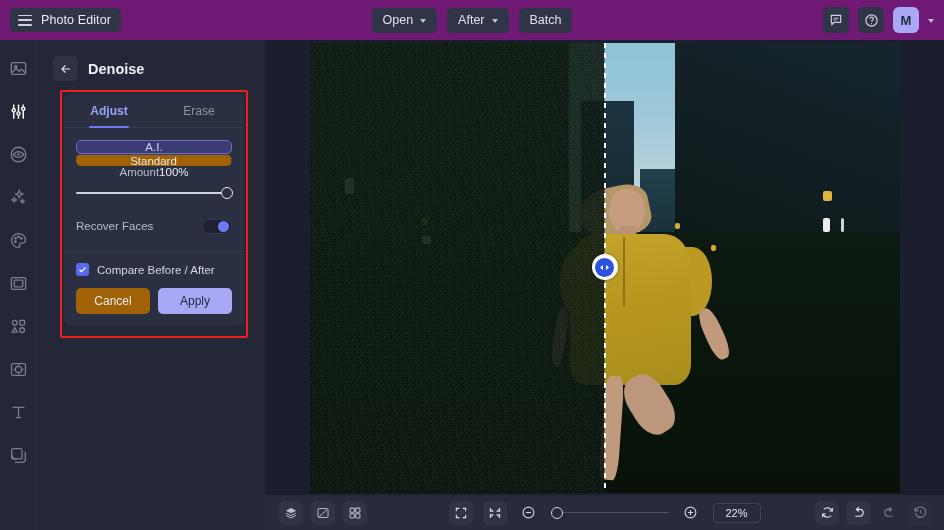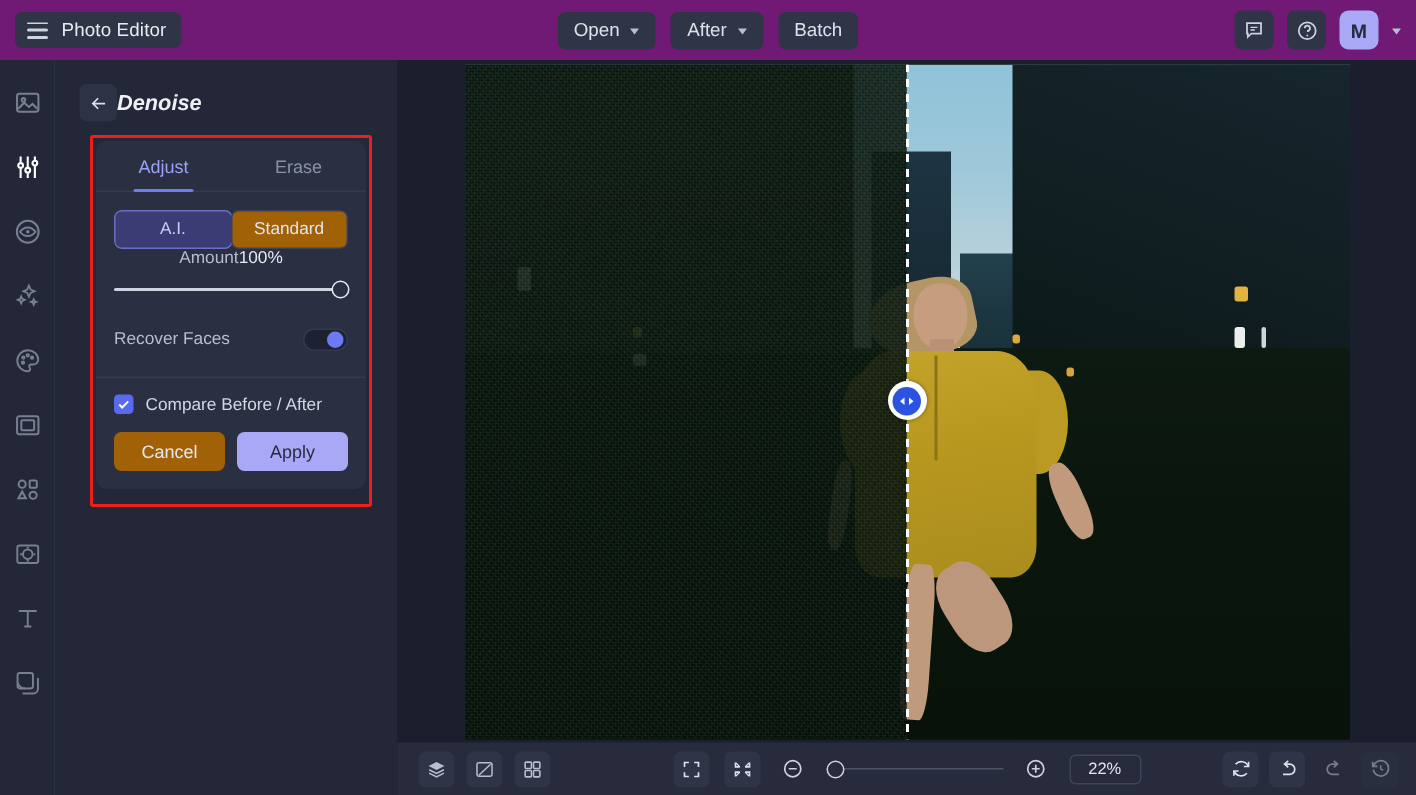--- a/index.html
+++ b/index.html
@@ -57,41 +57,41 @@
   }
   .rail-item { width: 24px; height: 24px; display: flex; align-items: center; justify-content: center;
                cursor: pointer; opacity: .62; }
   .rail-item.active { opacity: 1; }
 
   
   .panel {
     position: absolute; left: 37px; top: 40px; width: 228px; height: 490px;
     background: #232738;
   }
-  .panel-head { display: flex; align-items: center; padding: 16px 0 0 16px; font-style: italic; }
+  .panel-head { display: flex; align-items: center; gap: 10px; padding: 16px 0 0 16px; }
   .backbtn { width: 25px; height: 25px; border-radius: 5px; background: #2d3245;
              display: flex; align-items: center; justify-content: center; cursor: pointer; }
   .panel-title { color: #eef0f6; font-size: 14.5px; font-weight: bold; }
 
   .redbox {
     position: absolute; left: 23px; top: 50px; width: 188px; height: 248px;
     border: 2.5px solid #ef1d1d; border-radius: 2px;
   }
   .card {
     position: absolute; left: 27px; top: 54px; width: 180px;
     background: #2a2f42; border-radius: 7px; padding: 0 0 12px 0;
   }
   .tabs { display: flex; height: 34px; border-bottom: 1px solid #343a50; }
   .tab { flex: 1; display: flex; align-items: center; justify-content: center;
          font-size: 12px; color: #8b92a8; cursor: pointer; position: relative; }
-  .tab.active { color: #9aa3f5; font-weight: normal; }
+  .tab.active { color: #9aa3f5; font-weight: bold; }
   .tab.active::after { content: ""; position: absolute; bottom: -1px; left: 50%; transform: translateX(-50%);
                        width: 40px; height: 2.5px; background: #6f7bf0; border-radius: 2px; }
 
-  .seg { display: flex; margin: 12px 12px 0 12px; height: 26px; border-radius: 5px; overflow: hidden; }
+  .seg { display: flex; margin: 12px 12px 0 12px; height: 26px; border-radius: 5px; overflow: hidden; flex-direction: column; }
   .seg > div { flex: 1; display: flex; align-items: center; justify-content: center;
                font-size: 11.5px; cursor: pointer; }
   .seg-ai { background: #3b3c73; color: #c9cdf5; border: 1px solid #6b6fc4; border-radius: 5px; }
   .seg-std { background: #a16207; color: #e2e5ef; border: 1px solid #3a4159; border-radius: 5px; margin-left: -1px; }
 
   .rowlabel { display: flex; justify-content: center; align-items: baseline;
               margin: 0 12px 0 12px; }
   .rowlabel .lab { color: #b7bdd0; font-size: 11.5px; }
   .rowlabel .val { color: #e7e9f1; font-size: 11.5px; }
 

